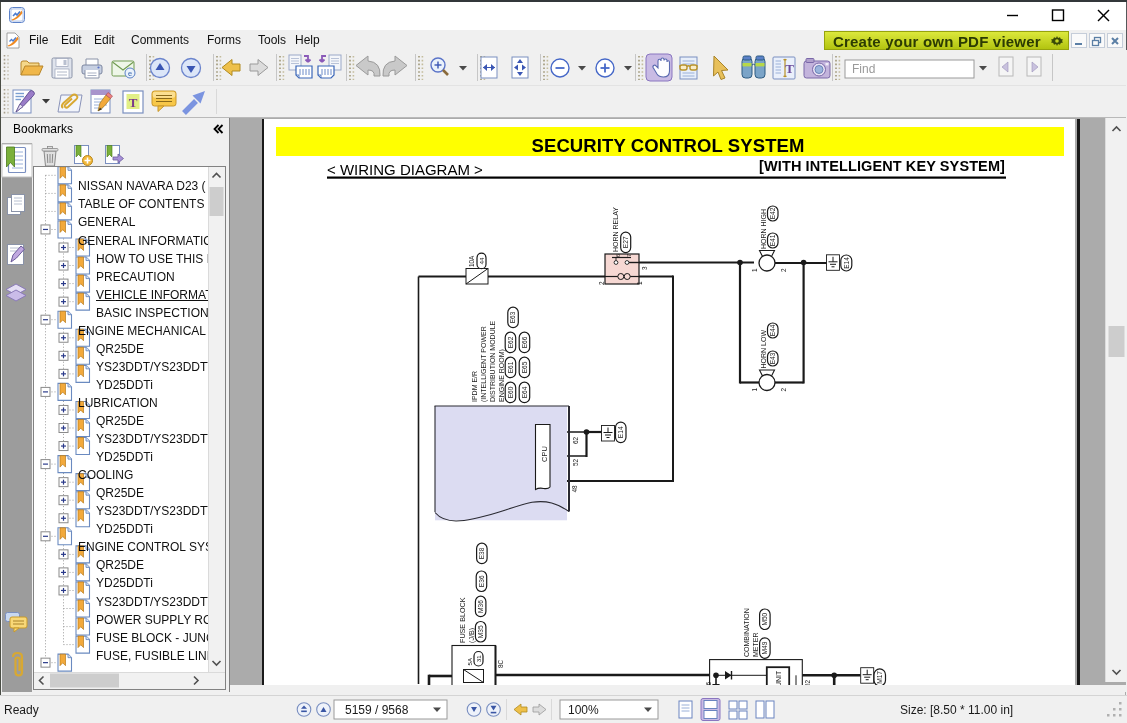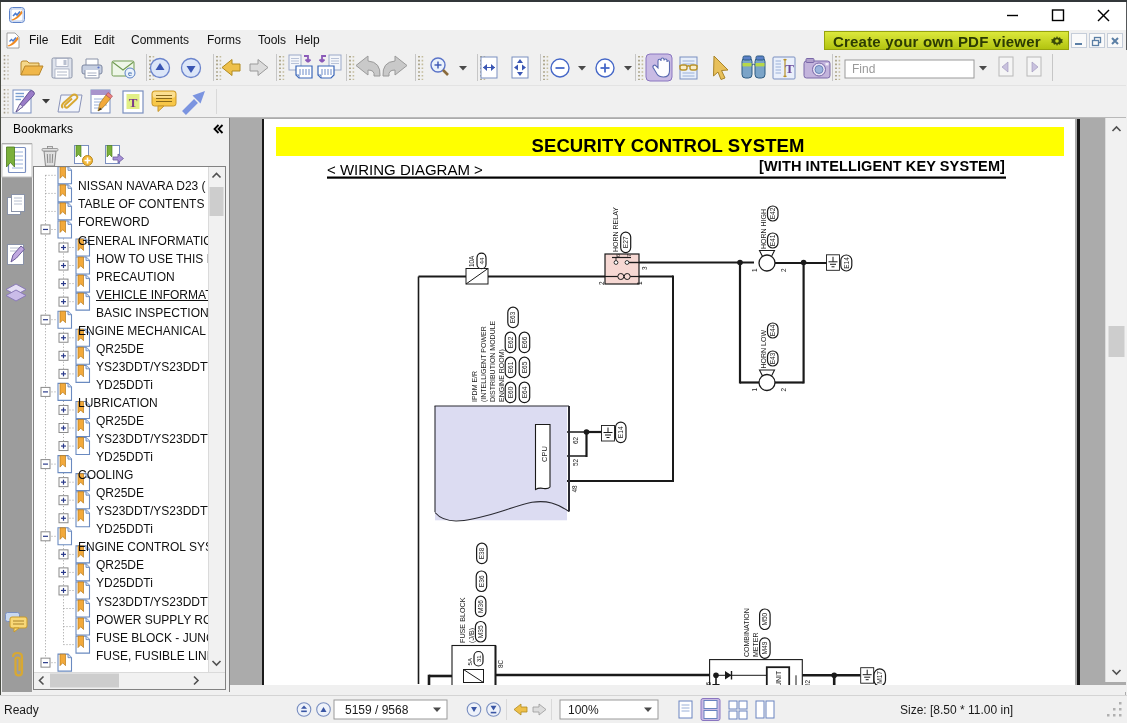--- a/index.html
+++ b/index.html
@@ -678,21 +678,21 @@
             <path d="M3 0.5 L8.5 0.5 L8.5 12 L5.75 9.2 L3 12 Z" fill="#f2a93b" stroke="#b87a1a" stroke-width="0.7"></path>
           </g>
         </svg>
         <div class="trow" style="top:-0.7px;left:44px;">
           <span class="lbl">NISSAN NAVARA D23 (</span>
         </div>
         <div class="trow" style="top:17.4px;left:44px;">
           <span class="lbl">TABLE OF CONTENTS</span>
         </div>
         <div class="trow" style="top:35.4px;left:44px;">
-          <span class="lbl">FOREWORD</span>
+          <span class="lbl">GENERAL</span>
         </div>
         <div class="trow" style="top:53.5px;left:44px;">
           <span class="lbl">GENERAL INFORMATION</span>
         </div>
         <div class="trow" style="top:71.5px;left:62px;">
           <span class="lbl">HOW TO USE THIS MANUAL</span>
         </div>
         <div class="trow" style="top:89.5px;left:62px;">
           <span class="lbl">PRECAUTION</span>
         </div>

